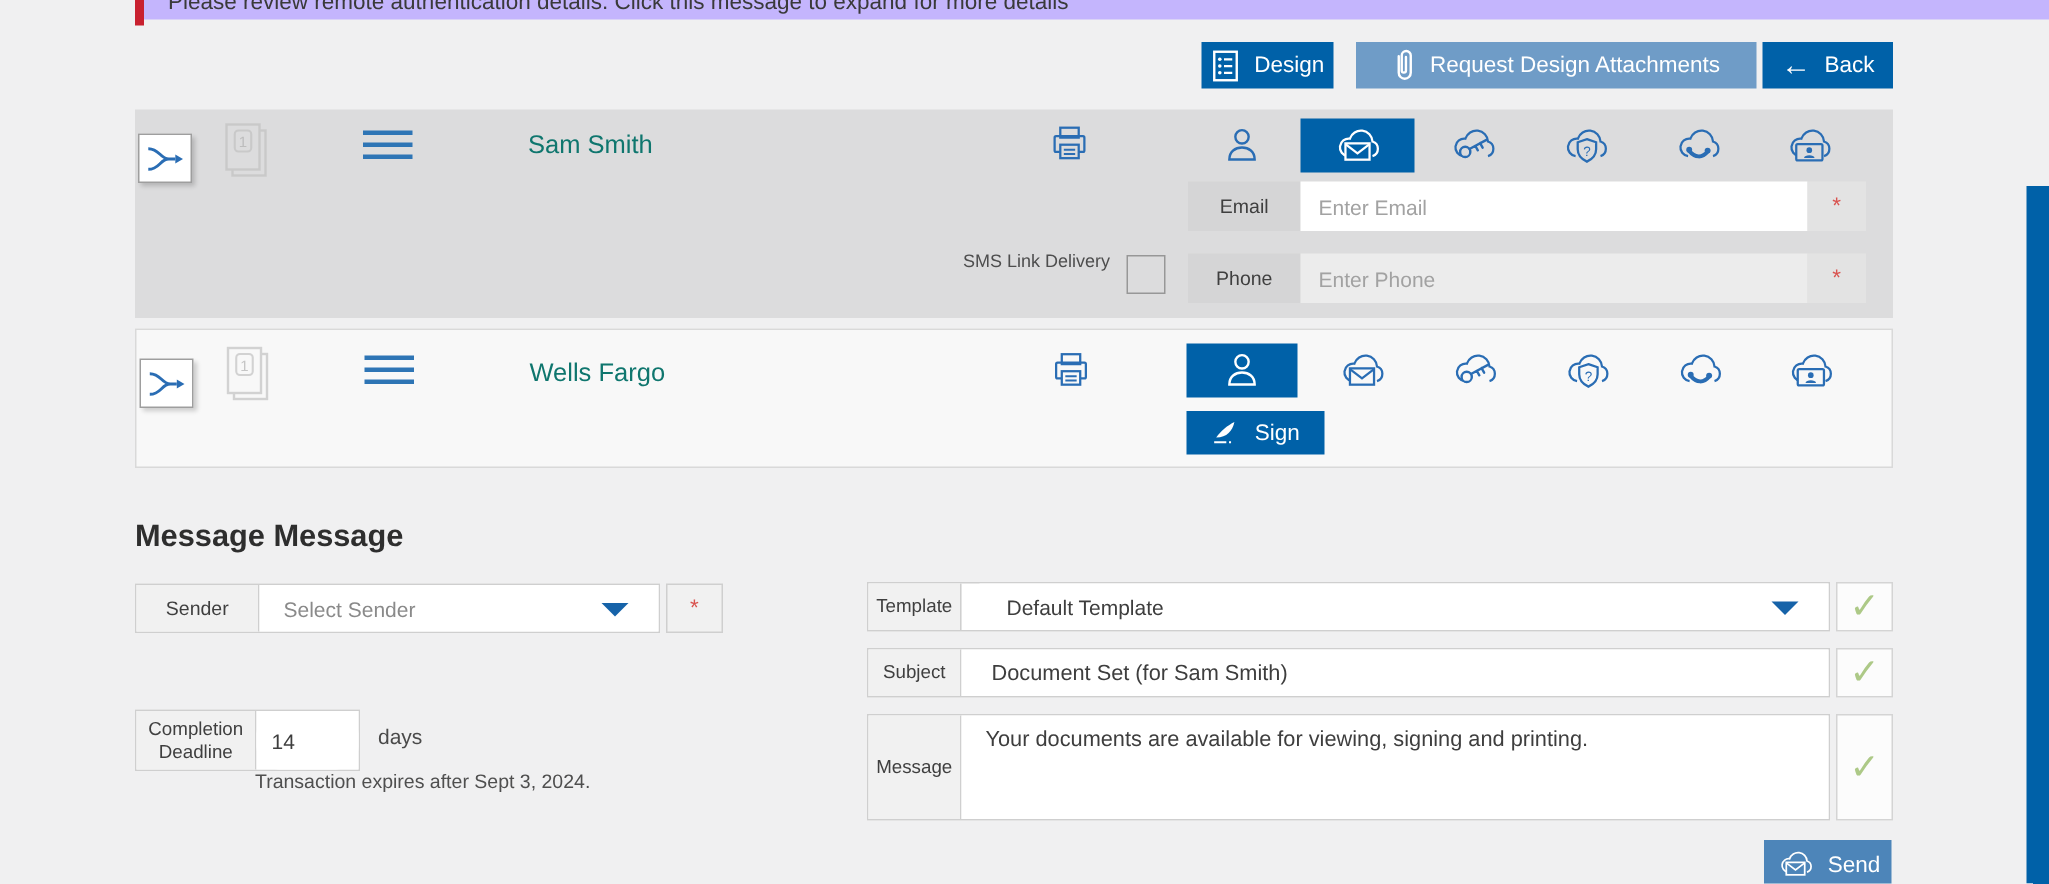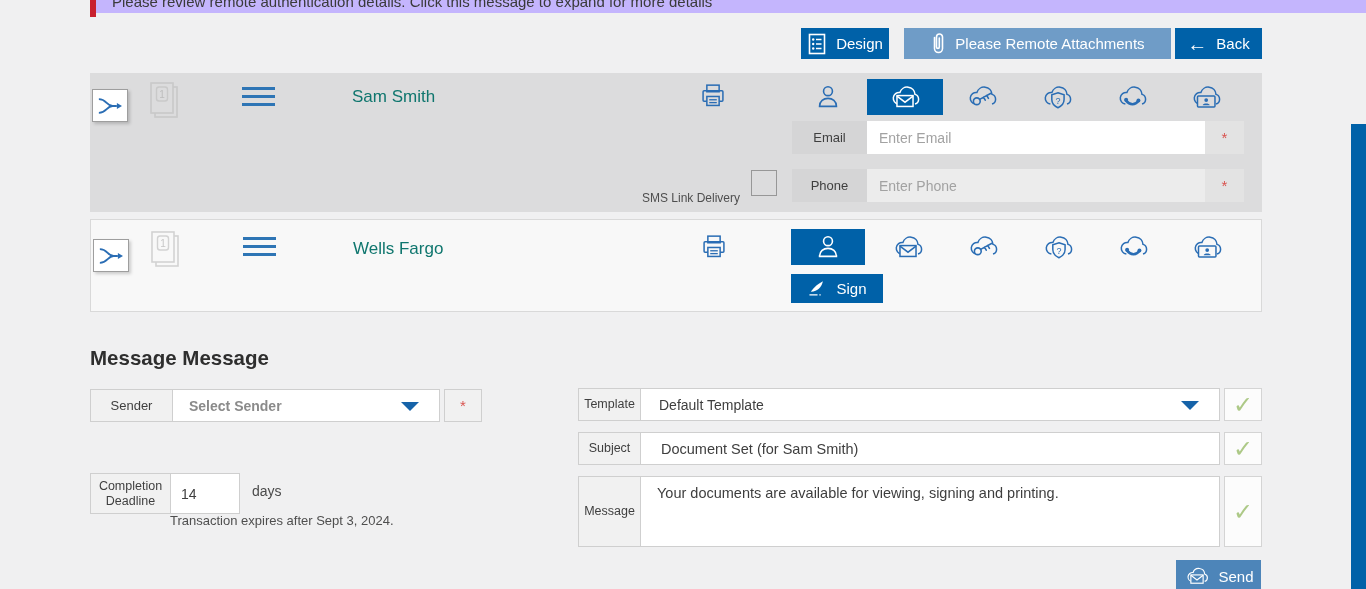--- a/index.html
+++ b/index.html
@@ -27,33 +27,33 @@
   .rname { font-size:17px; color:#0f766e; line-height:24px; }
   .selbox { background:#0061a8; display:flex; align-items:center; justify-content:center; cursor:pointer; }
   .ic { display:flex; align-items:center; justify-content:center; cursor:pointer; }
   svg { display:block; }
 
   
   .lblcell { background:#d5d5d6; display:flex; align-items:center; justify-content:center; font-size:13px; color:#3f3f3f; }
   .astcell { background:#e3e3e3; display:flex; align-items:center; justify-content:center; color:#d9534f; font-size:15px; }
   .fld { border:0; outline:none; font-size:14px; color:#3e3e3e; padding:0 12px; width:100%; height:100%; }
   .fld::placeholder { color:#a2a2a2; }
-  .sms-lbl { font-size:12px; color:#4e4e4e; text-align:right; line-height:15px;margin-top:24px; }
+  .sms-lbl { font-size:12px; color:#4e4e4e; text-align:right; line-height:15px; }
   .chk { width:26px; height:26px; border:1px solid #979797; cursor:pointer; }
 
   
   .heading { font-size:20.5px; font-weight:600; color:#2e2e2e; }
   .group { border:1px solid #cfcfcf; background:#fff; display:flex; }
   .glabel { background:#f1f1f1; border-right:1px solid #cfcfcf; display:flex; align-items:center; justify-content:center; font-size:13px; color:#3f3f3f; text-align:center; line-height:15px; }
   .gfield { position:relative; flex:1; display:flex; align-items:center; font-size:14px; color:#3e3e3e; background:#fff; }
   .caret { width:0; height:0; border-left:9px solid transparent; border-right:9px solid transparent; border-top:9px solid #1663a9; position:absolute; right:20px; top:12px; }
   .sidebox { border:1px solid #cfcfcf; background:#f1f1f1; display:flex; align-items:center; justify-content:center; }
   .checkbox-cell { border:1px solid #d4d4d4; background:#fcfcfc; display:flex; align-items:center; justify-content:center; color:#adc987; font-size:24px; font-weight:400; }
   .note { font-size:13px; color:#4f4f4f; }
-  .ghost { color:#8a8a8a;font-weight:bold; }
+  .ghost { color:#8a8a8a; }
   .msgtext { padding:8px 16px; font-size:14.5px; color:#3e3e3e; align-items:flex-start !important; }
 
   .send-btn { left:1176px; top:560px; width:85px; height:32px; background:#4d85b9; }
   .right-bar { left:1351px; top:124px; width:15px; height:465px; background:#0061a8; }
 </style>
 </head>
 <body>
 
 <svg width="0" height="0" style="position:absolute">
   <defs>
@@ -114,21 +114,21 @@
       </svg>
   </span>
   <span>Design</span>
 </div>
 <div class="abs tb btn btn-light" style="left:904px;width:267px;">
   <span>
     <svg width="16" height="24" viewBox="0 0 16 24">
         <path d="M4.5 5.5 v11 a4 4 0 0 0 8 0 V5 a3 3 0 0 0 -6 0 v10 a1.4 1.4 0 0 0 2.8 0 V6" fill="none" stroke="#fff" stroke-width="1.6" stroke-linecap="round"></path>
       </svg>
   </span>
-  <span>Please Remote Attachments</span>
+  <span>Request Design Attachments</span>
 </div>
 <div class="abs tb btn btn-dark" style="left:1175px;width:87px;">
   <span style="font-size:20px;line-height:18px;">←</span>
   <span>Back</span>
 </div>
 
 <div class="abs row1">
   <div class="abs merge-btn" style="left:2px;top:16px;">
     <span>
       <svg width="30" height="24" viewBox="0 0 34 28">
@@ -294,21 +294,21 @@
 
 <div class="abs group" style="left:90px;top:473px;width:150px;height:41px;">
   <div class="glabel" style="width:80px;font-size:12.5px;padding:0 6px;">Completion Deadline</div>
   <div class="gfield">
     <input class="fld" style="padding: 0px 10px; border-radius: 15px;" value="14">
   </div>
 </div>
 <div class="abs" style="left:252px;top:483px;font-size:14px;color:#4a4a4a;">days</div>
 <div class="abs note" style="left:170px;top:513px;">Transaction expires after Sept 3, 2024.</div>
 
-<div class="abs group" style="left:578px;top:388px;width:642px;height:33px;">
+<div class="abs group" style="left:578px;top:388px;width:642px;height:33px;gap:12px;">
   <div class="glabel" style="width:62px;font-size:12.5px;">Template</div>
   <div class="gfield">
     <span style="padding-left:18px;">Default Template</span>
     <span class="caret"></span>
   </div>
 </div>
 <div class="abs checkbox-cell" style="left:1224px;top:388px;width:38px;height:33px;">✓</div>
 
 <div class="abs group" style="left:578px;top:432px;width:642px;height:33px;justify-content:center;">
   <div class="glabel" style="width:62px;font-size:12.5px;">Subject</div>

